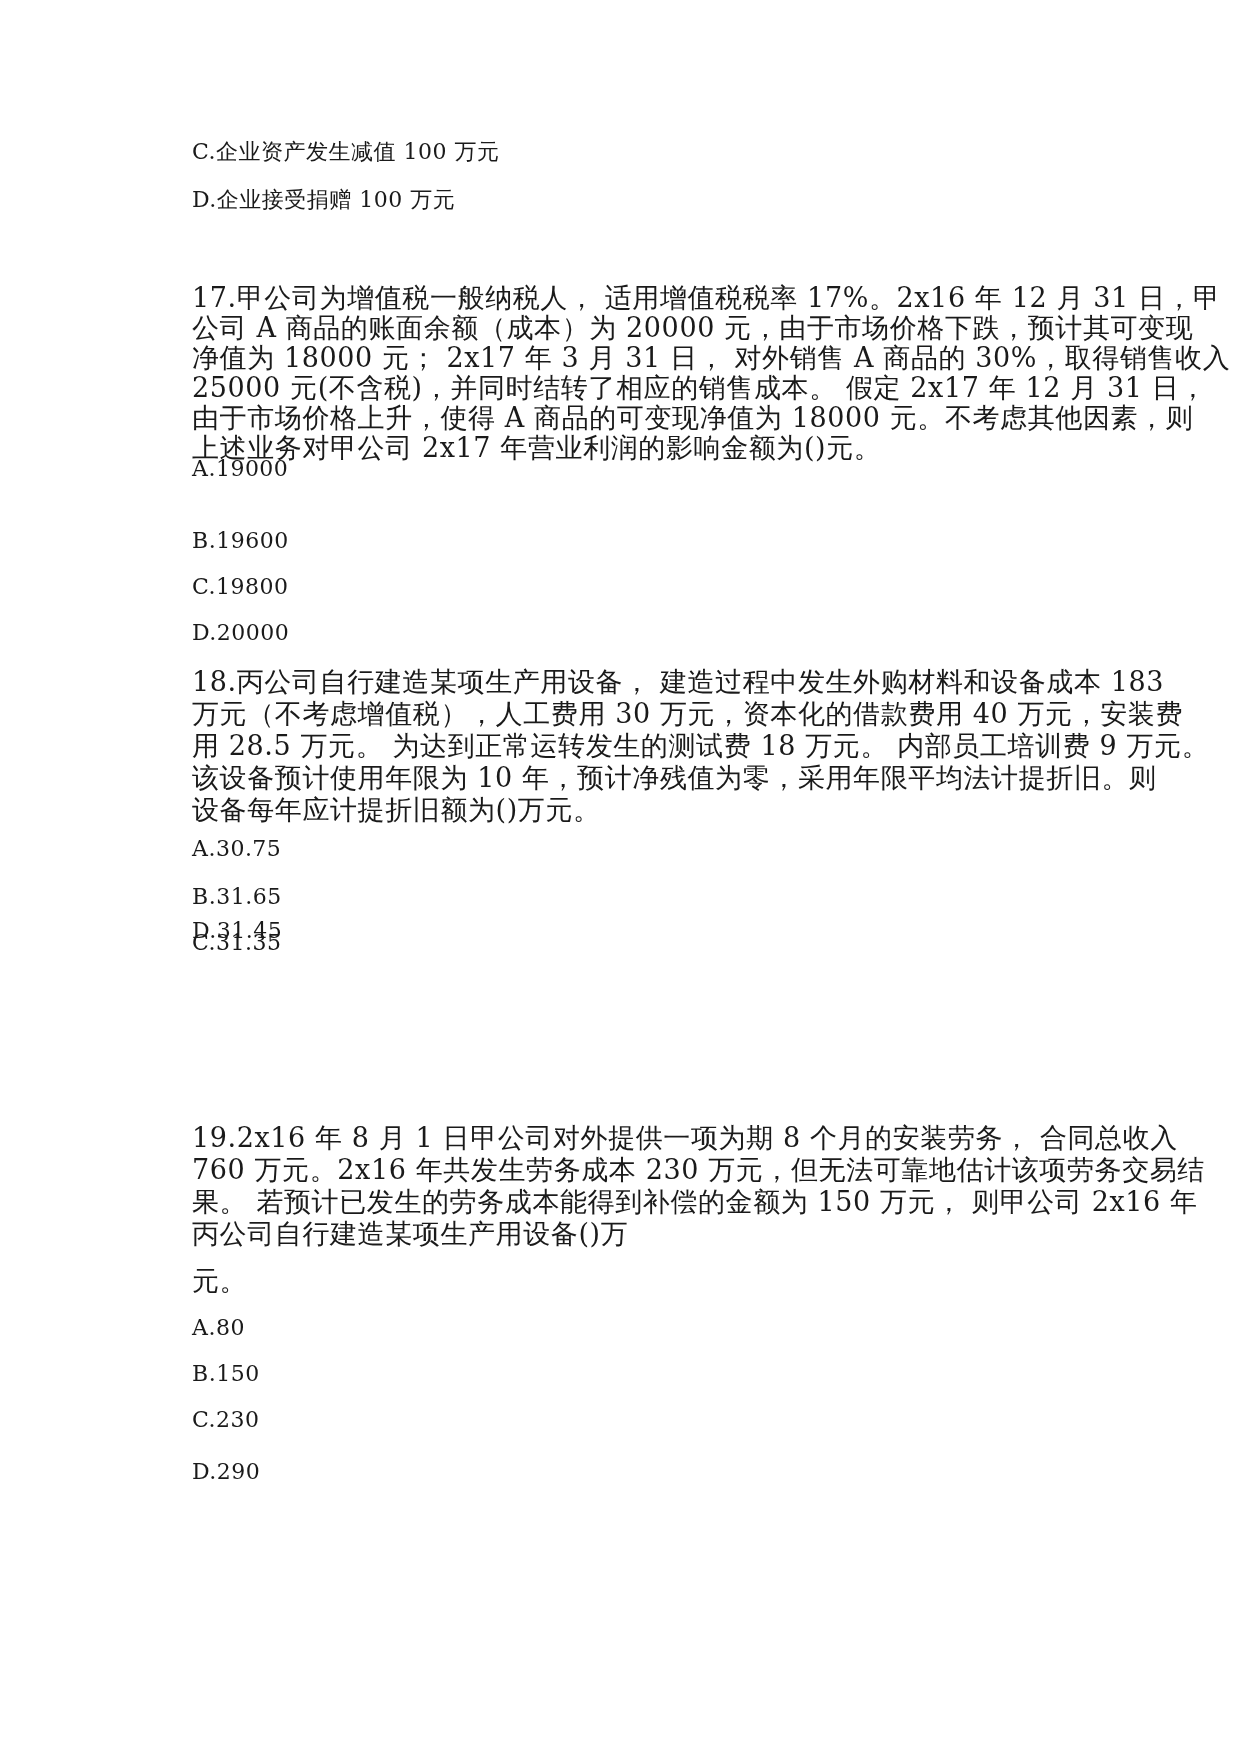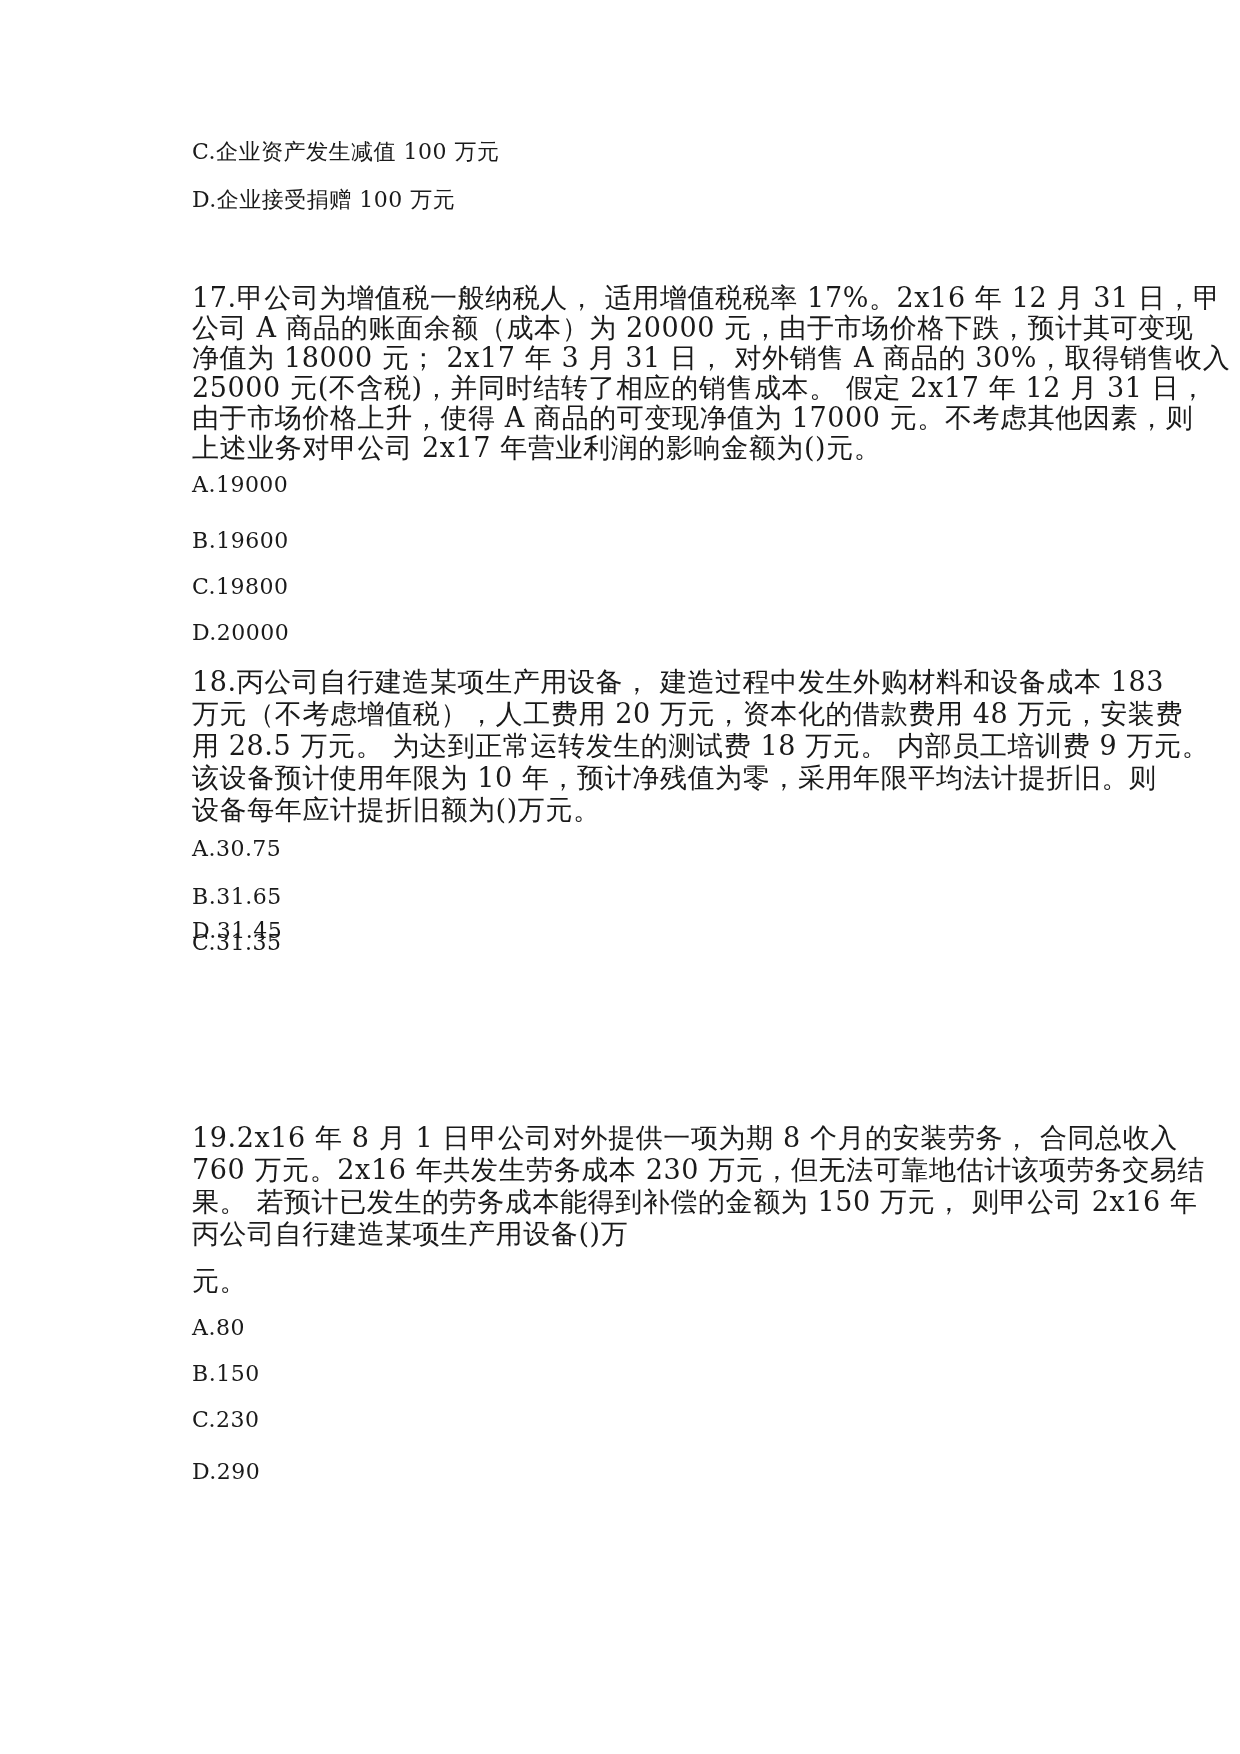--- a/index.html
+++ b/index.html
@@ -46,32 +46,32 @@
 <div class="page">
 
   <div class="line" style="top:137px">C.企业资产发生减值 100 万元</div>
   <div class="line" style="top:185px">D.企业接受捐赠 100 万元</div>
 
   <div>
     <div class="para-line" style="top:283px">17.甲公司为增值税一般纳税人，  适用增值税税率 17%。2x16 年 12 月 31 日，甲</div>
     <div class="para-line" style="top:313px">公司 A 商品的账面余额（成本）为 20000 元，由于市场价格下跌，预计其可变现</div>
     <div class="para-line" style="top:343px">净值为 18000 元；  2x17 年 3 月 31 日，  对外销售 A 商品的 30%，取得销售收入</div>
     <div class="para-line" style="top:373px">25000 元(不含税)，并同时结转了相应的销售成本。 假定 2x17 年 12 月 31 日，</div>
-    <div class="para-line" style="top:403px">由于市场价格上升，使得 A 商品的可变现净值为 17000 元。不考虑其他因素，则</div>
+    <div class="para-line" style="top:403px">由于市场价格上升，使得 A 商品的可变现净值为 18000 元。不考虑其他因素，则</div>
     <div class="para-line" style="top:433px">上述业务对甲公司  2x17  年营业利润的影响金额为()元。</div>
 
-    <div class="line" style="top:470px">A.19000</div>
+    <div class="line" style="top:454px">A.19000</div>
     <div class="line" style="top:526px">B.19600</div>
     <div class="line" style="top:572px">C.19800</div>
     <div class="line" style="top:618px">D.20000</div>
   </div>
 
   <div>
     <div class="para-line" style="top:667px">18.丙公司自行建造某项生产用设备，  建造过程中发生外购材料和设备成本 183</div>
-    <div class="para-line" style="top:699px">万元（不考虑增值税），人工费用 20 万元，资本化的借款费用 48 万元，安装费</div>
+    <div class="para-line" style="top:699px">万元（不考虑增值税），人工费用 30 万元，资本化的借款费用 40 万元，安装费</div>
     <div class="para-line" style="top:731px">用 28.5 万元。 为达到正常运转发生的测试费 18 万元。 内部员工培训费 9 万元。</div>
     <div class="para-line" style="top:763px">该设备预计使用年限为 10 年，预计净残值为零，采用年限平均法计提折旧。则</div>
     <div class="para-line" style="top:795px">设备每年应计提折旧额为()万元。</div>
 
     <div class="line" style="top:834px">A.30.75</div>
     <div class="line" style="top:882px">B.31.65</div>
     <div class="line" style="top:928px">C.31.35</div>
     <div class="line" style="top:916px">D.31.45</div>
   </div>
 

